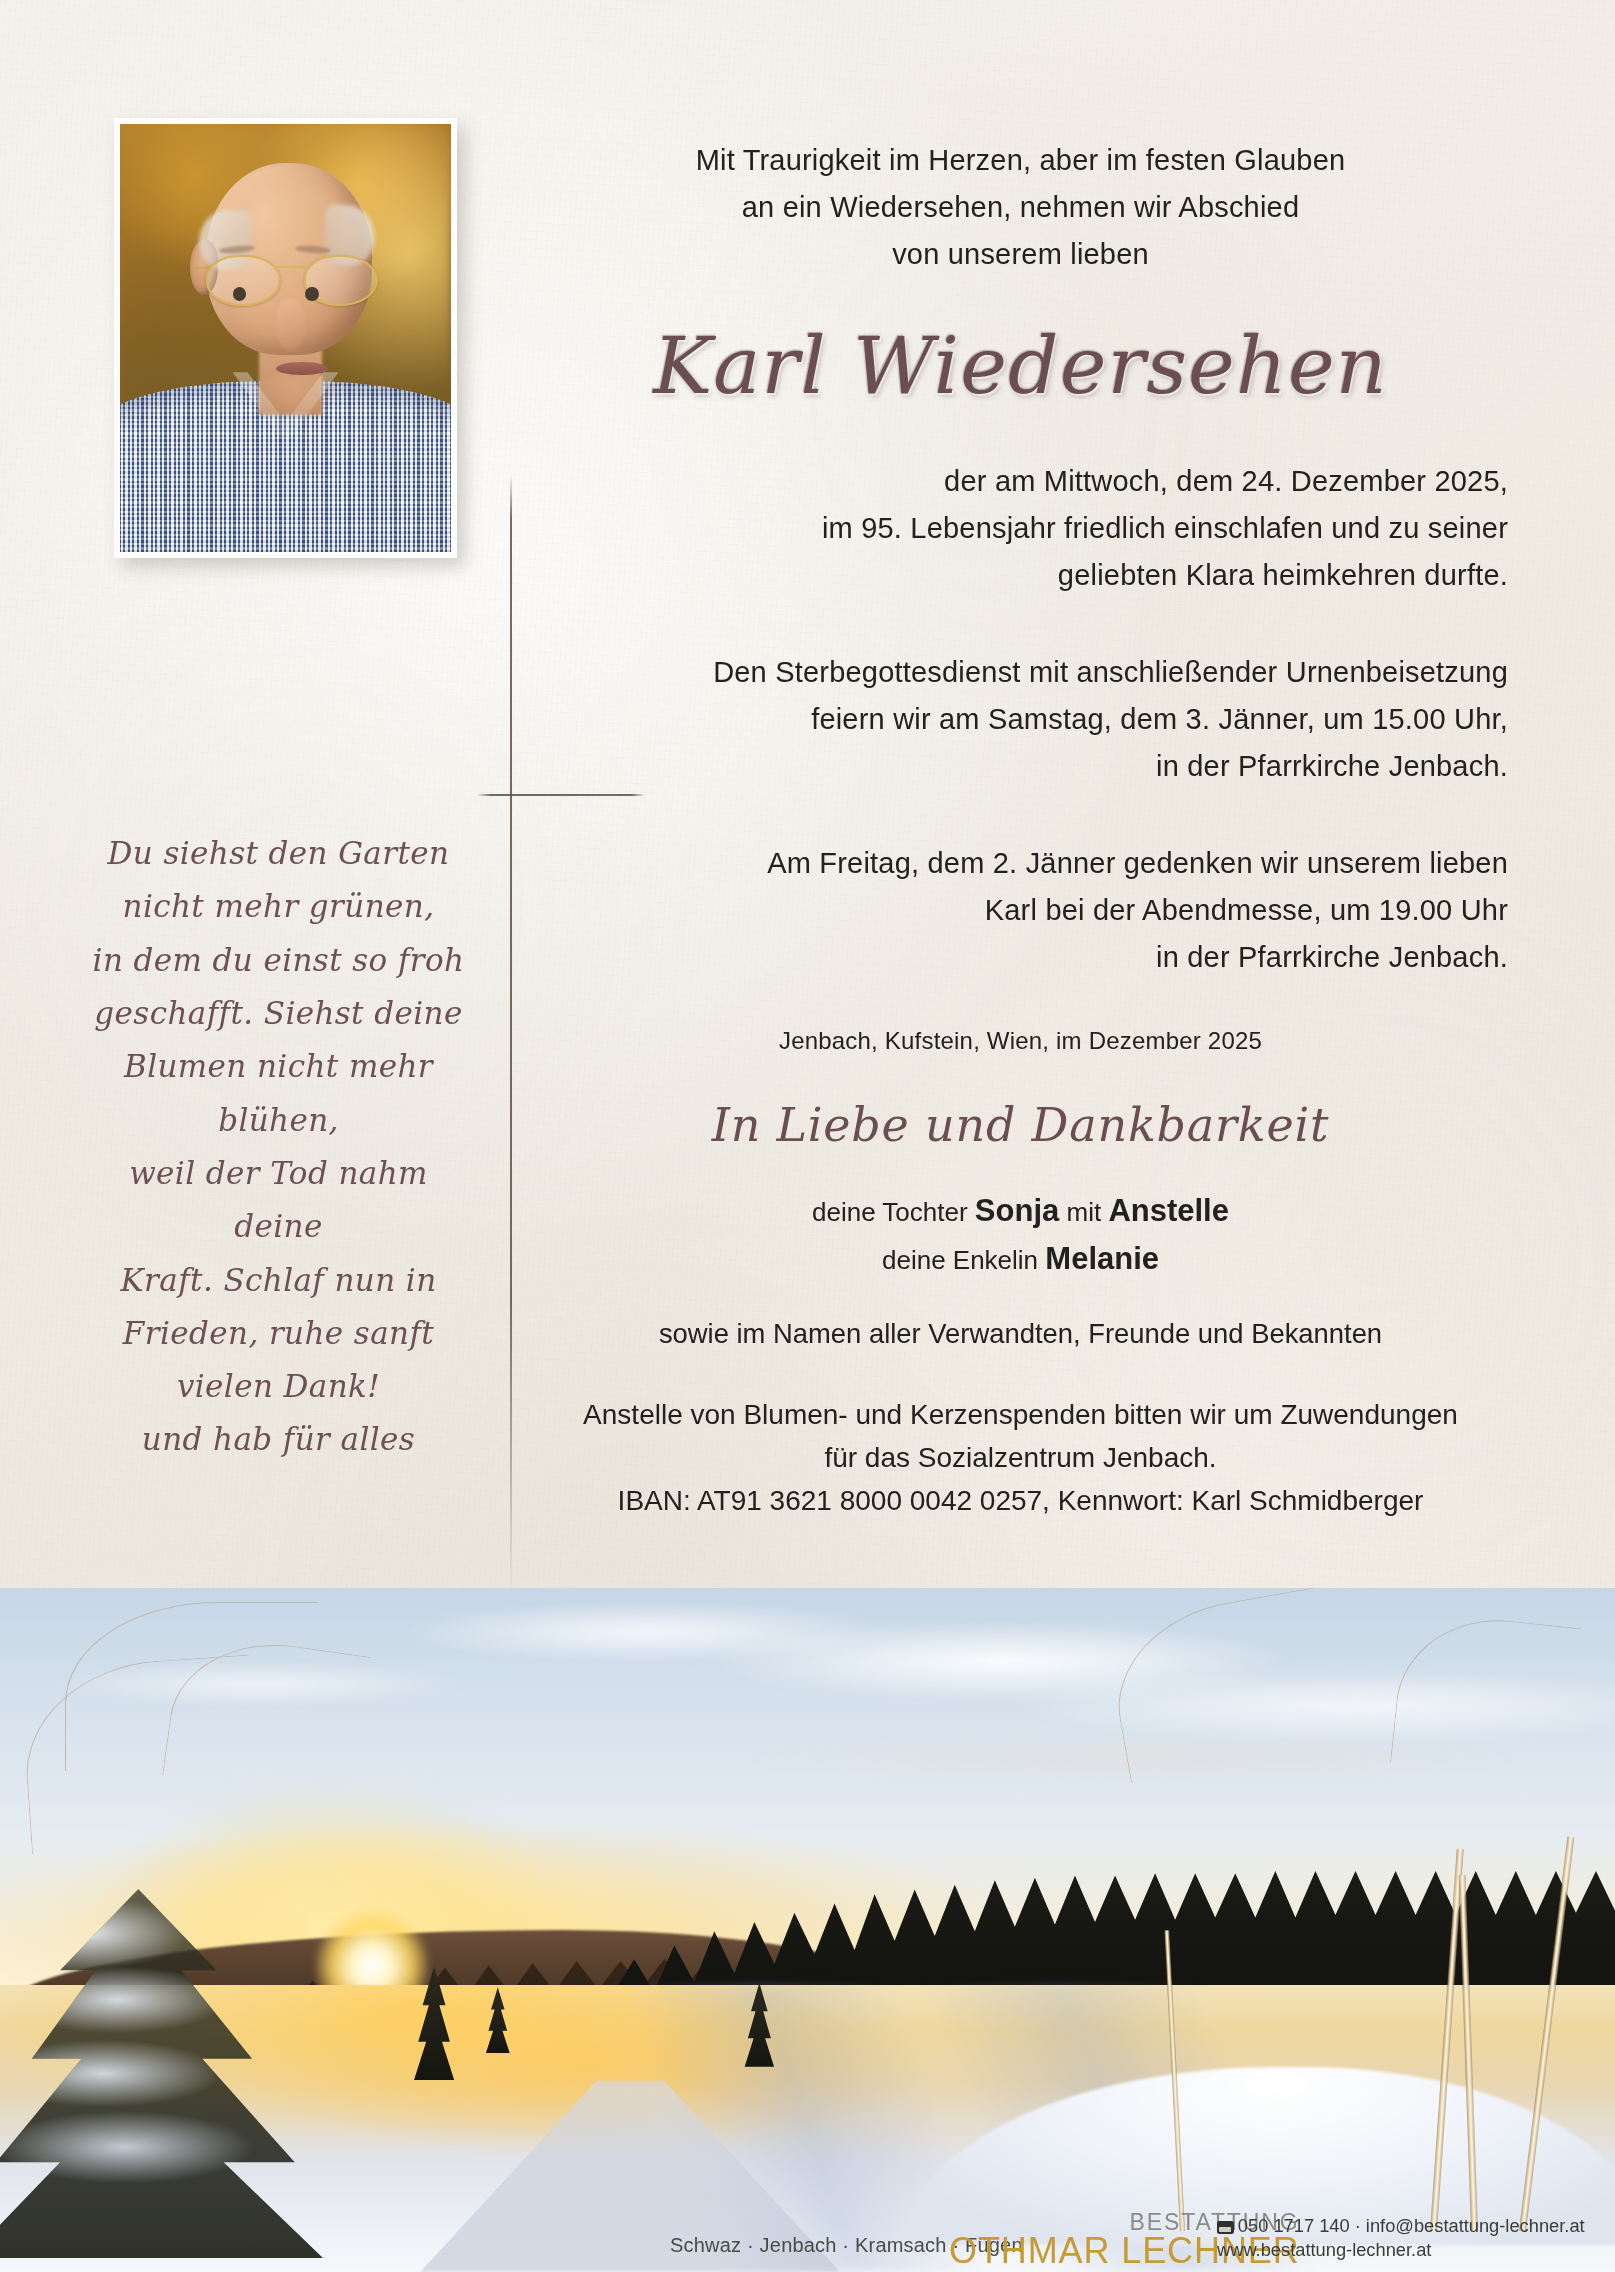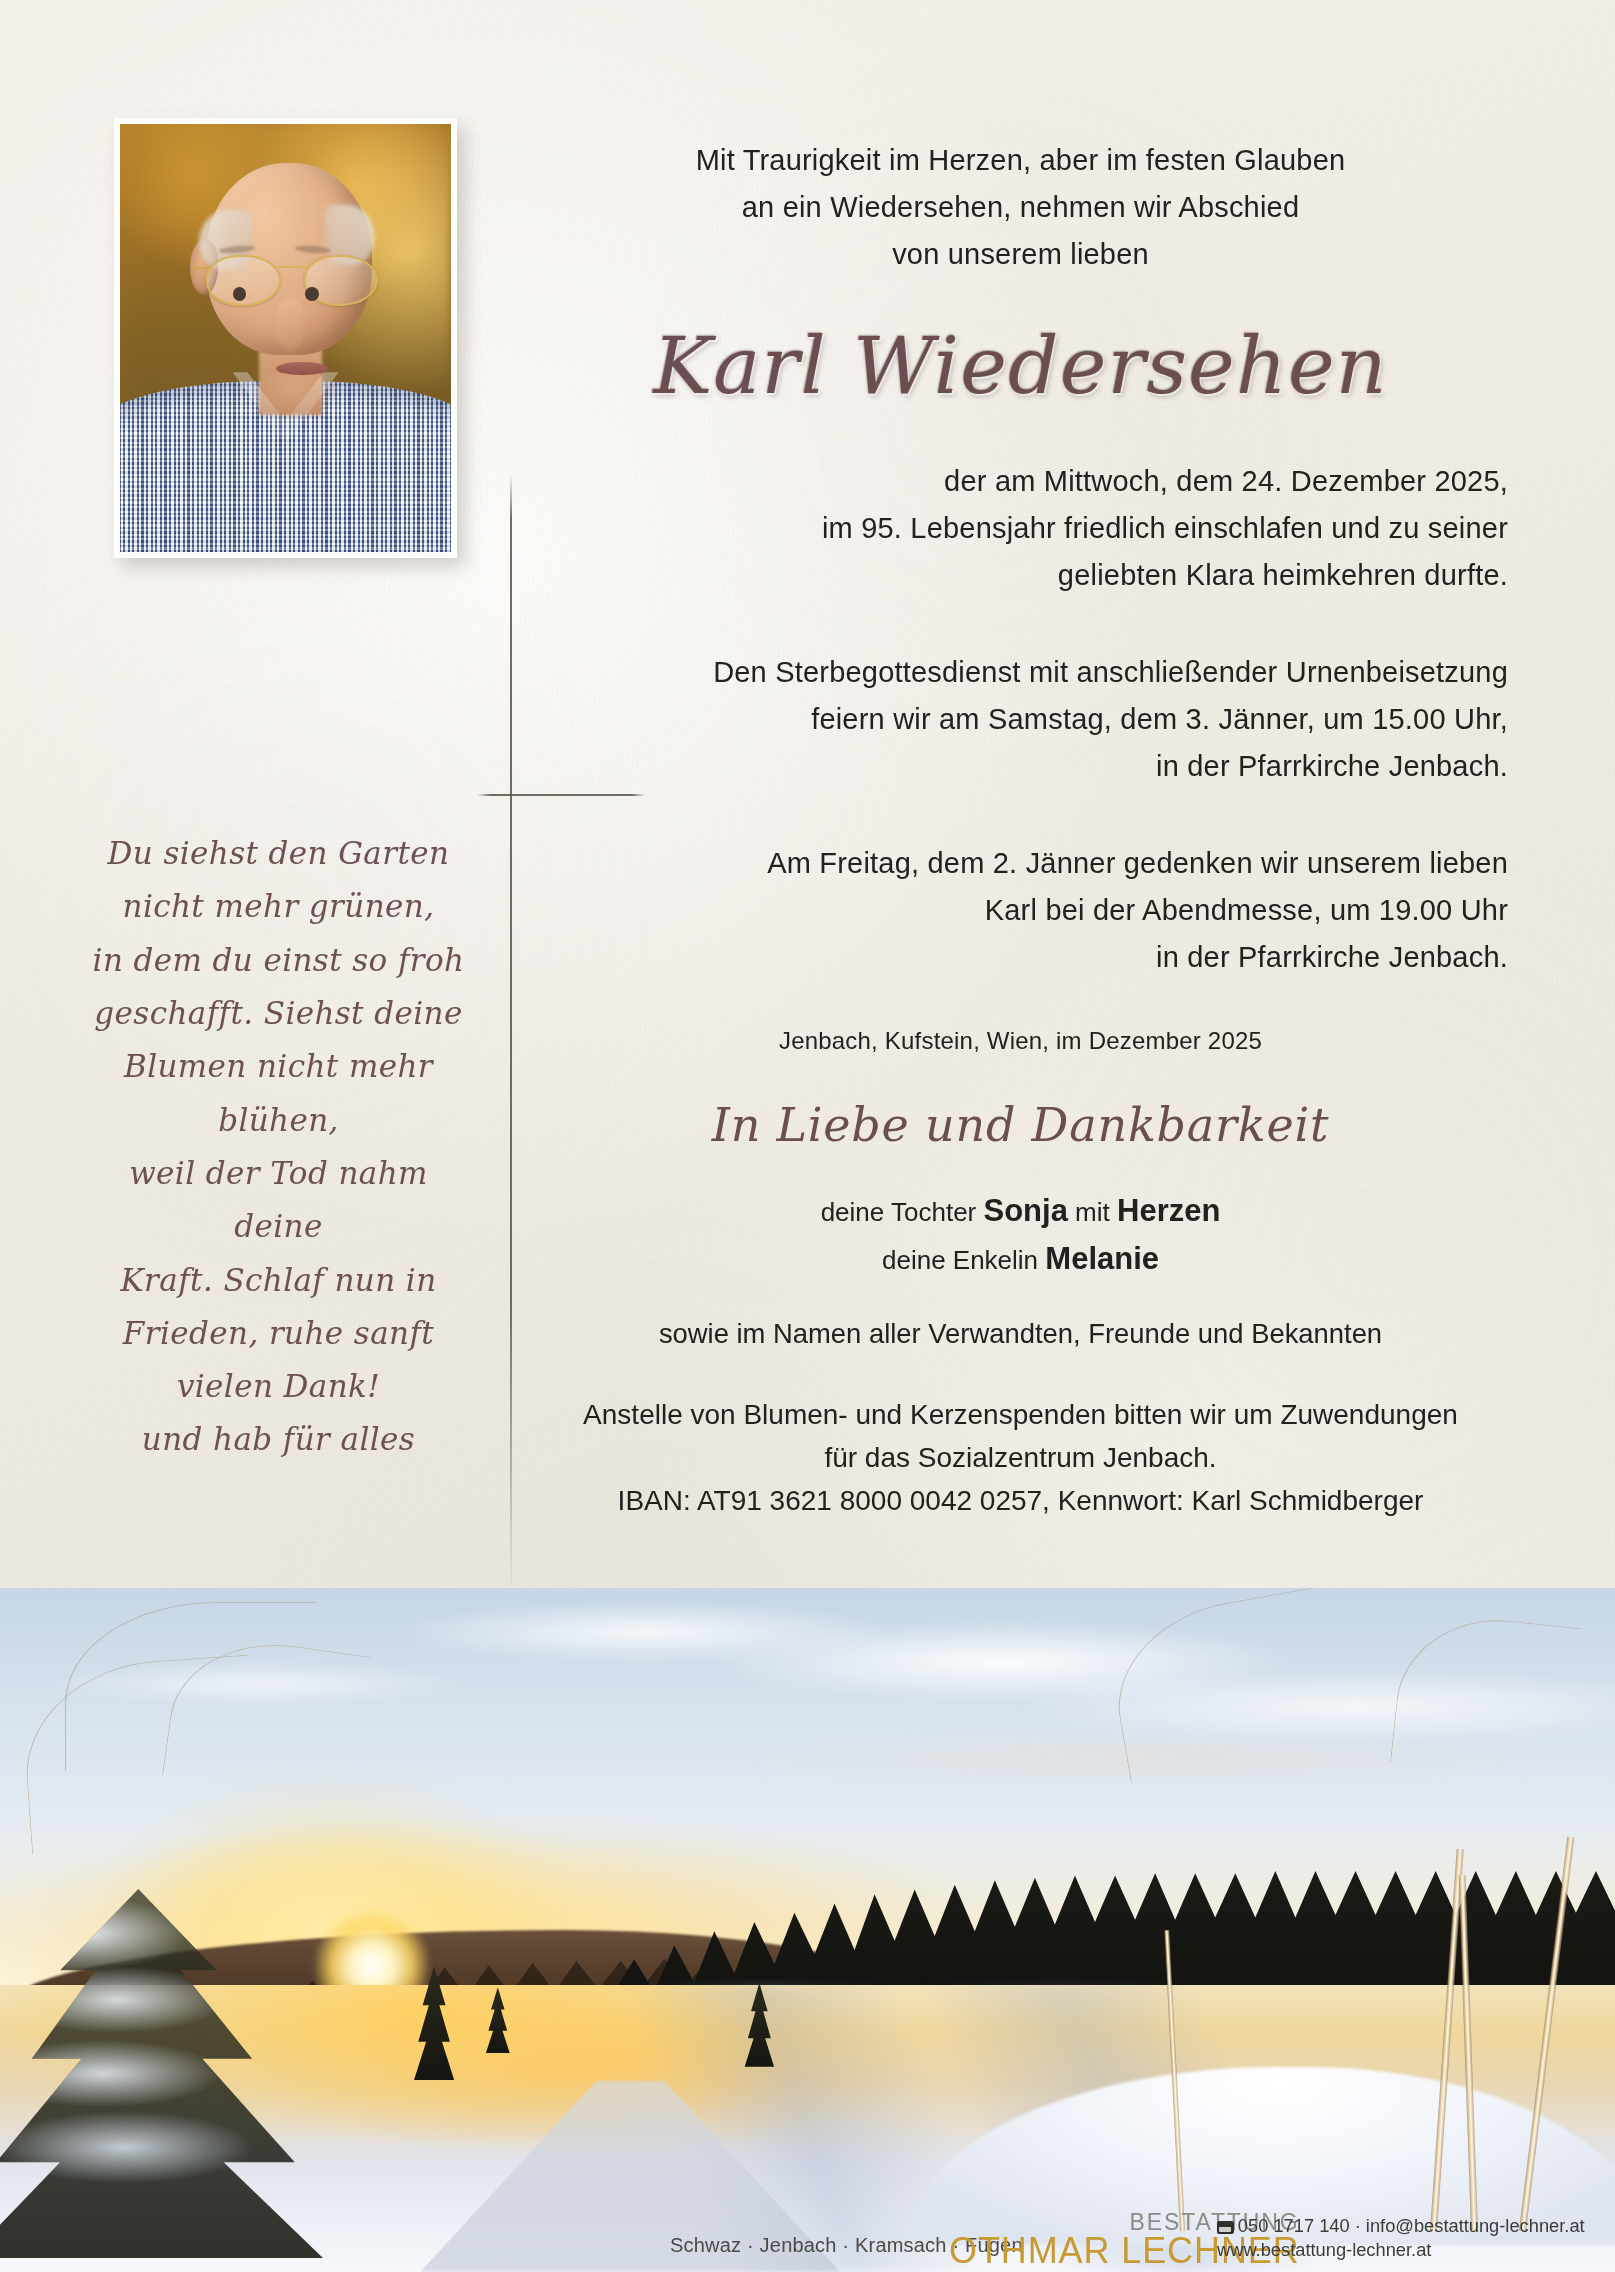--- a/index.html
+++ b/index.html
@@ -517,21 +517,21 @@
       <span class="ln">Am Freitag, dem 2. Jänner gedenken wir unserem lieben</span>
       <span class="ln">Karl bei der Abendmesse, um 19.00 Uhr</span>
       <span class="ln">in der Pfarrkirche Jenbach.</span>
     </div>
 
     <div class="place">Jenbach, Kufstein, Wien, im Dezember 2025</div>
 
     <div class="thanks">In Liebe und Dankbarkeit</div>
 
     <div class="family">
-      <span class="ln"><span>deine Tochter </span><span class="nm">Sonja</span><span> mit </span><span class="nm">Herzen</span></span>
+      <span class="ln"><span>deine Tochter </span><span class="nm">Sonja</span><span> mit </span><span class="nm">Anstelle</span></span>
       <span class="ln"><span>deine Enkelin </span><span class="nm">Melanie</span></span>
     </div>
 
     <div class="everyone">sowie im Namen aller Verwandten, Freunde und Bekannten</div>
 
     <div class="donate">
       <span class="ln">Anstelle von Blumen- und Kerzenspenden bitten wir um Zuwendungen</span>
       <span class="ln">für das Sozialzentrum Jenbach.</span>
       <span class="ln">IBAN: AT91 3621 8000 0042 0257, Kennwort: Karl Schmidberger</span>
     </div>

